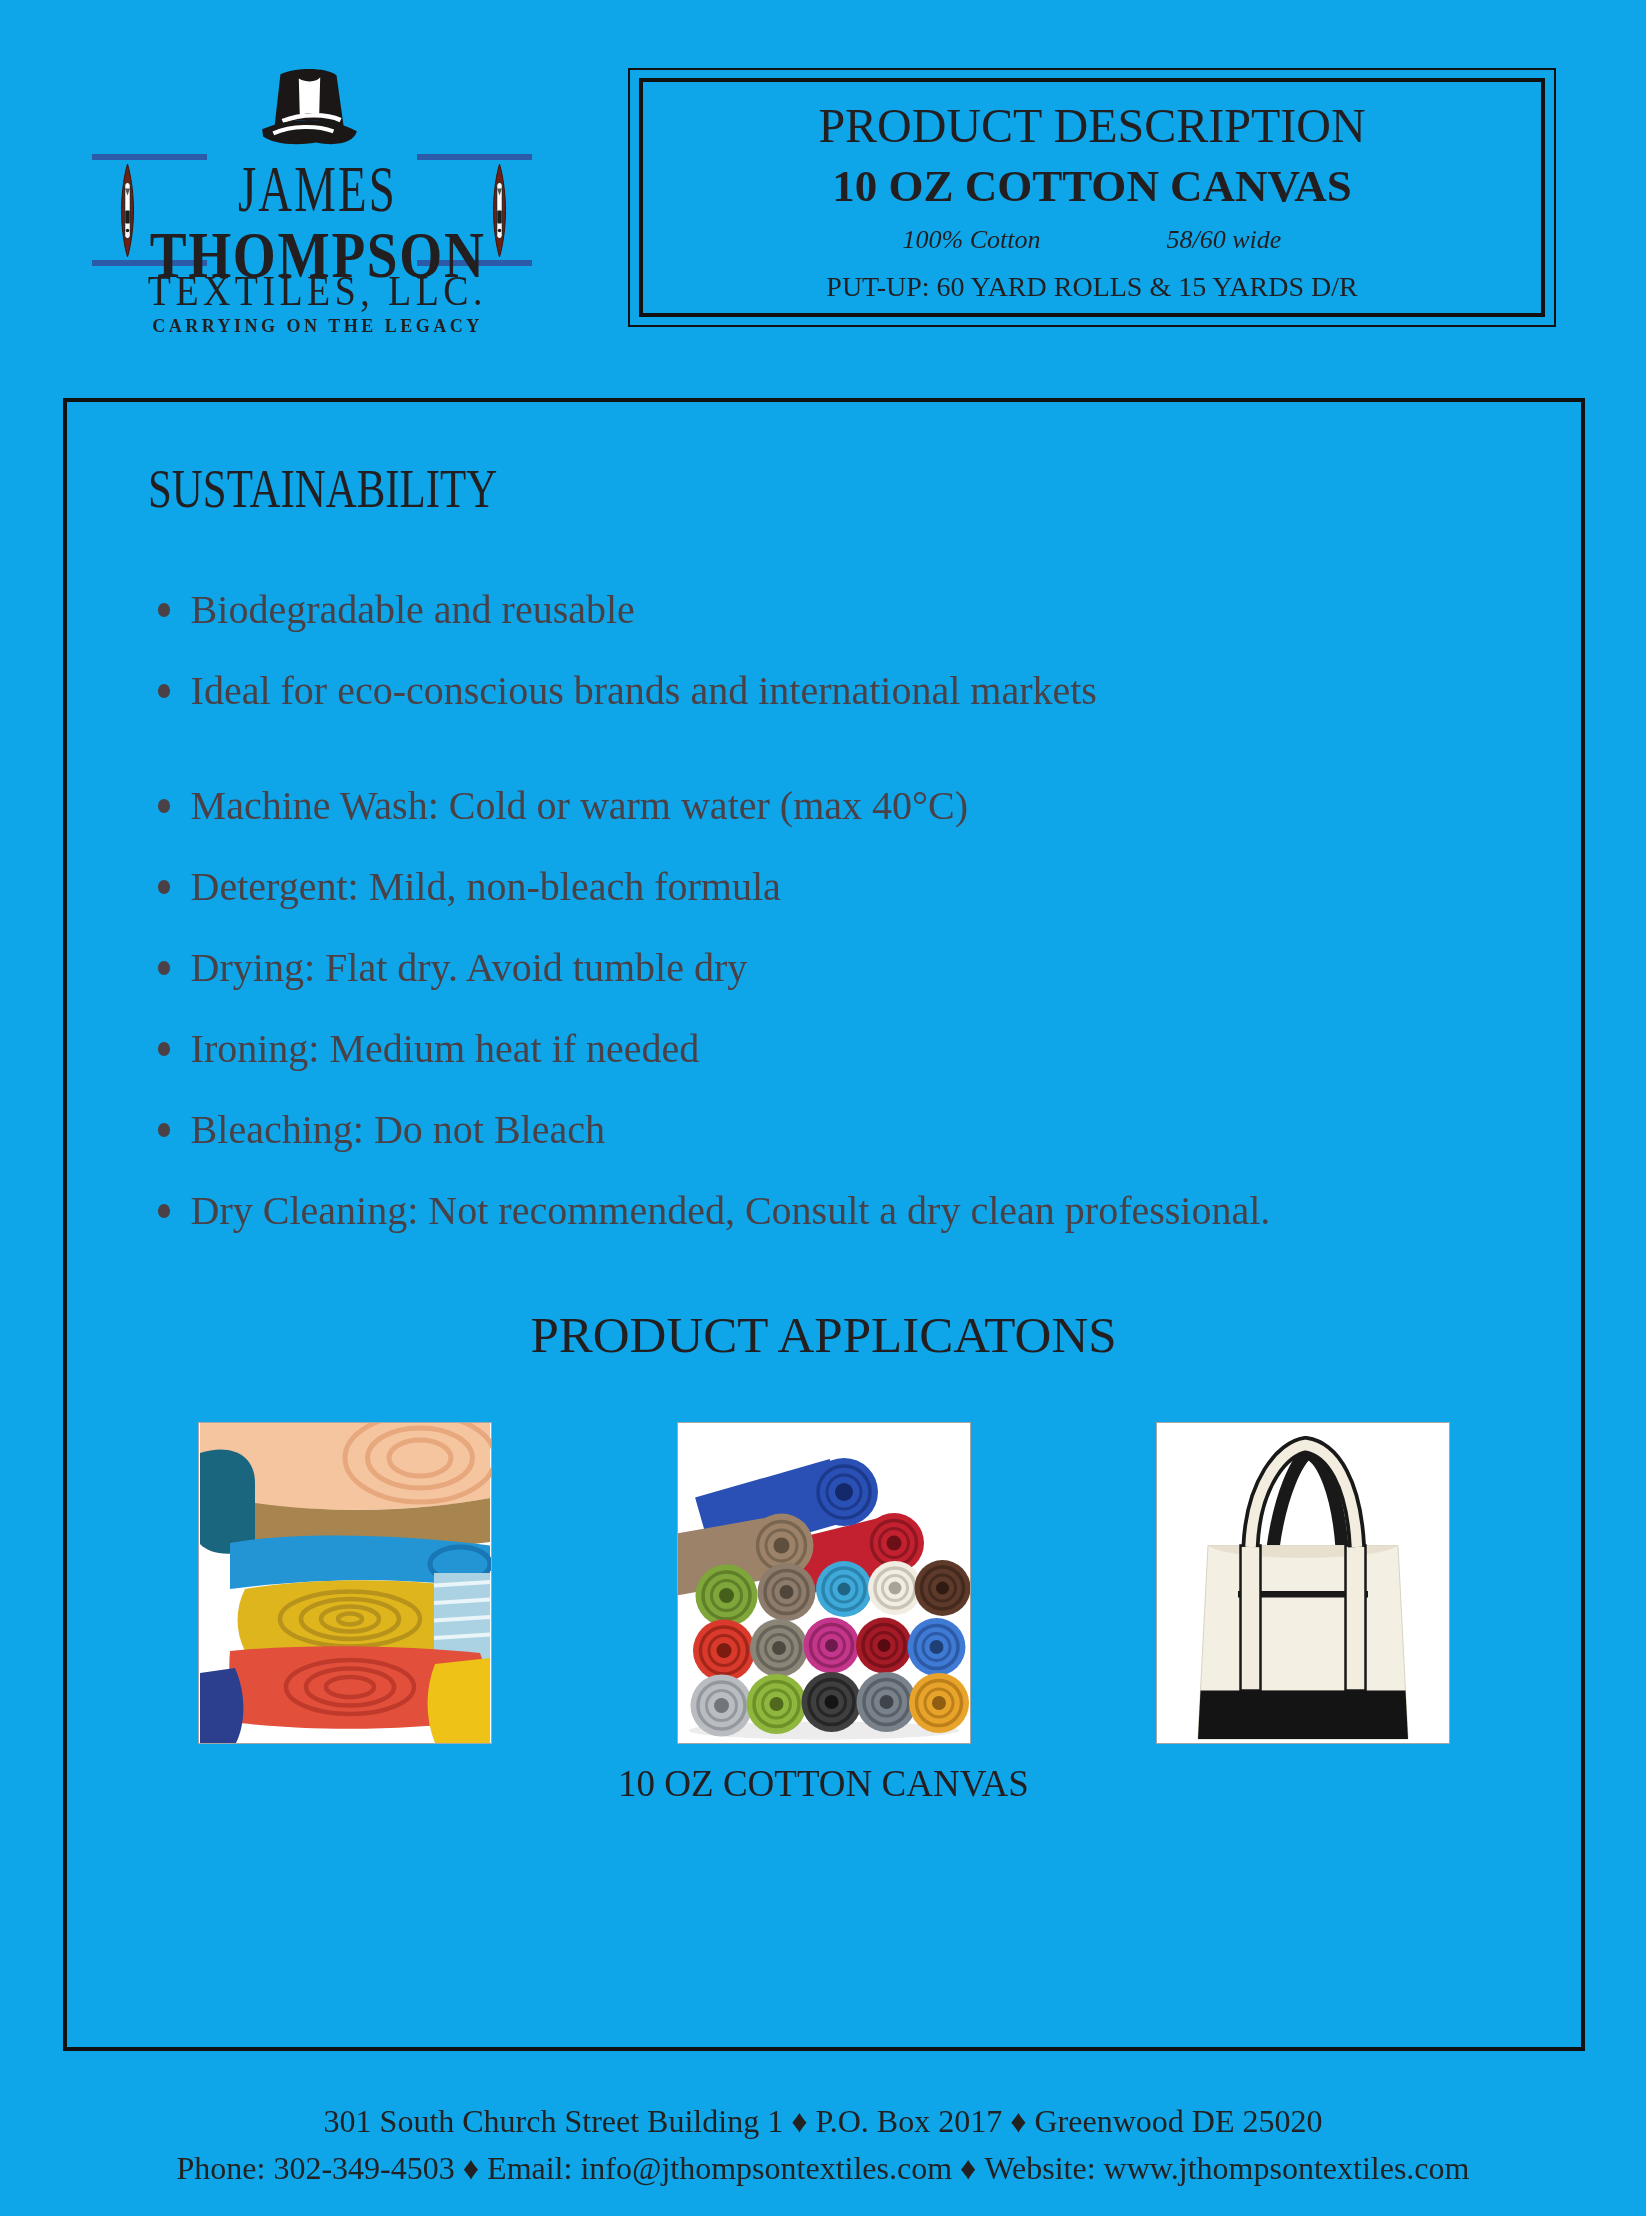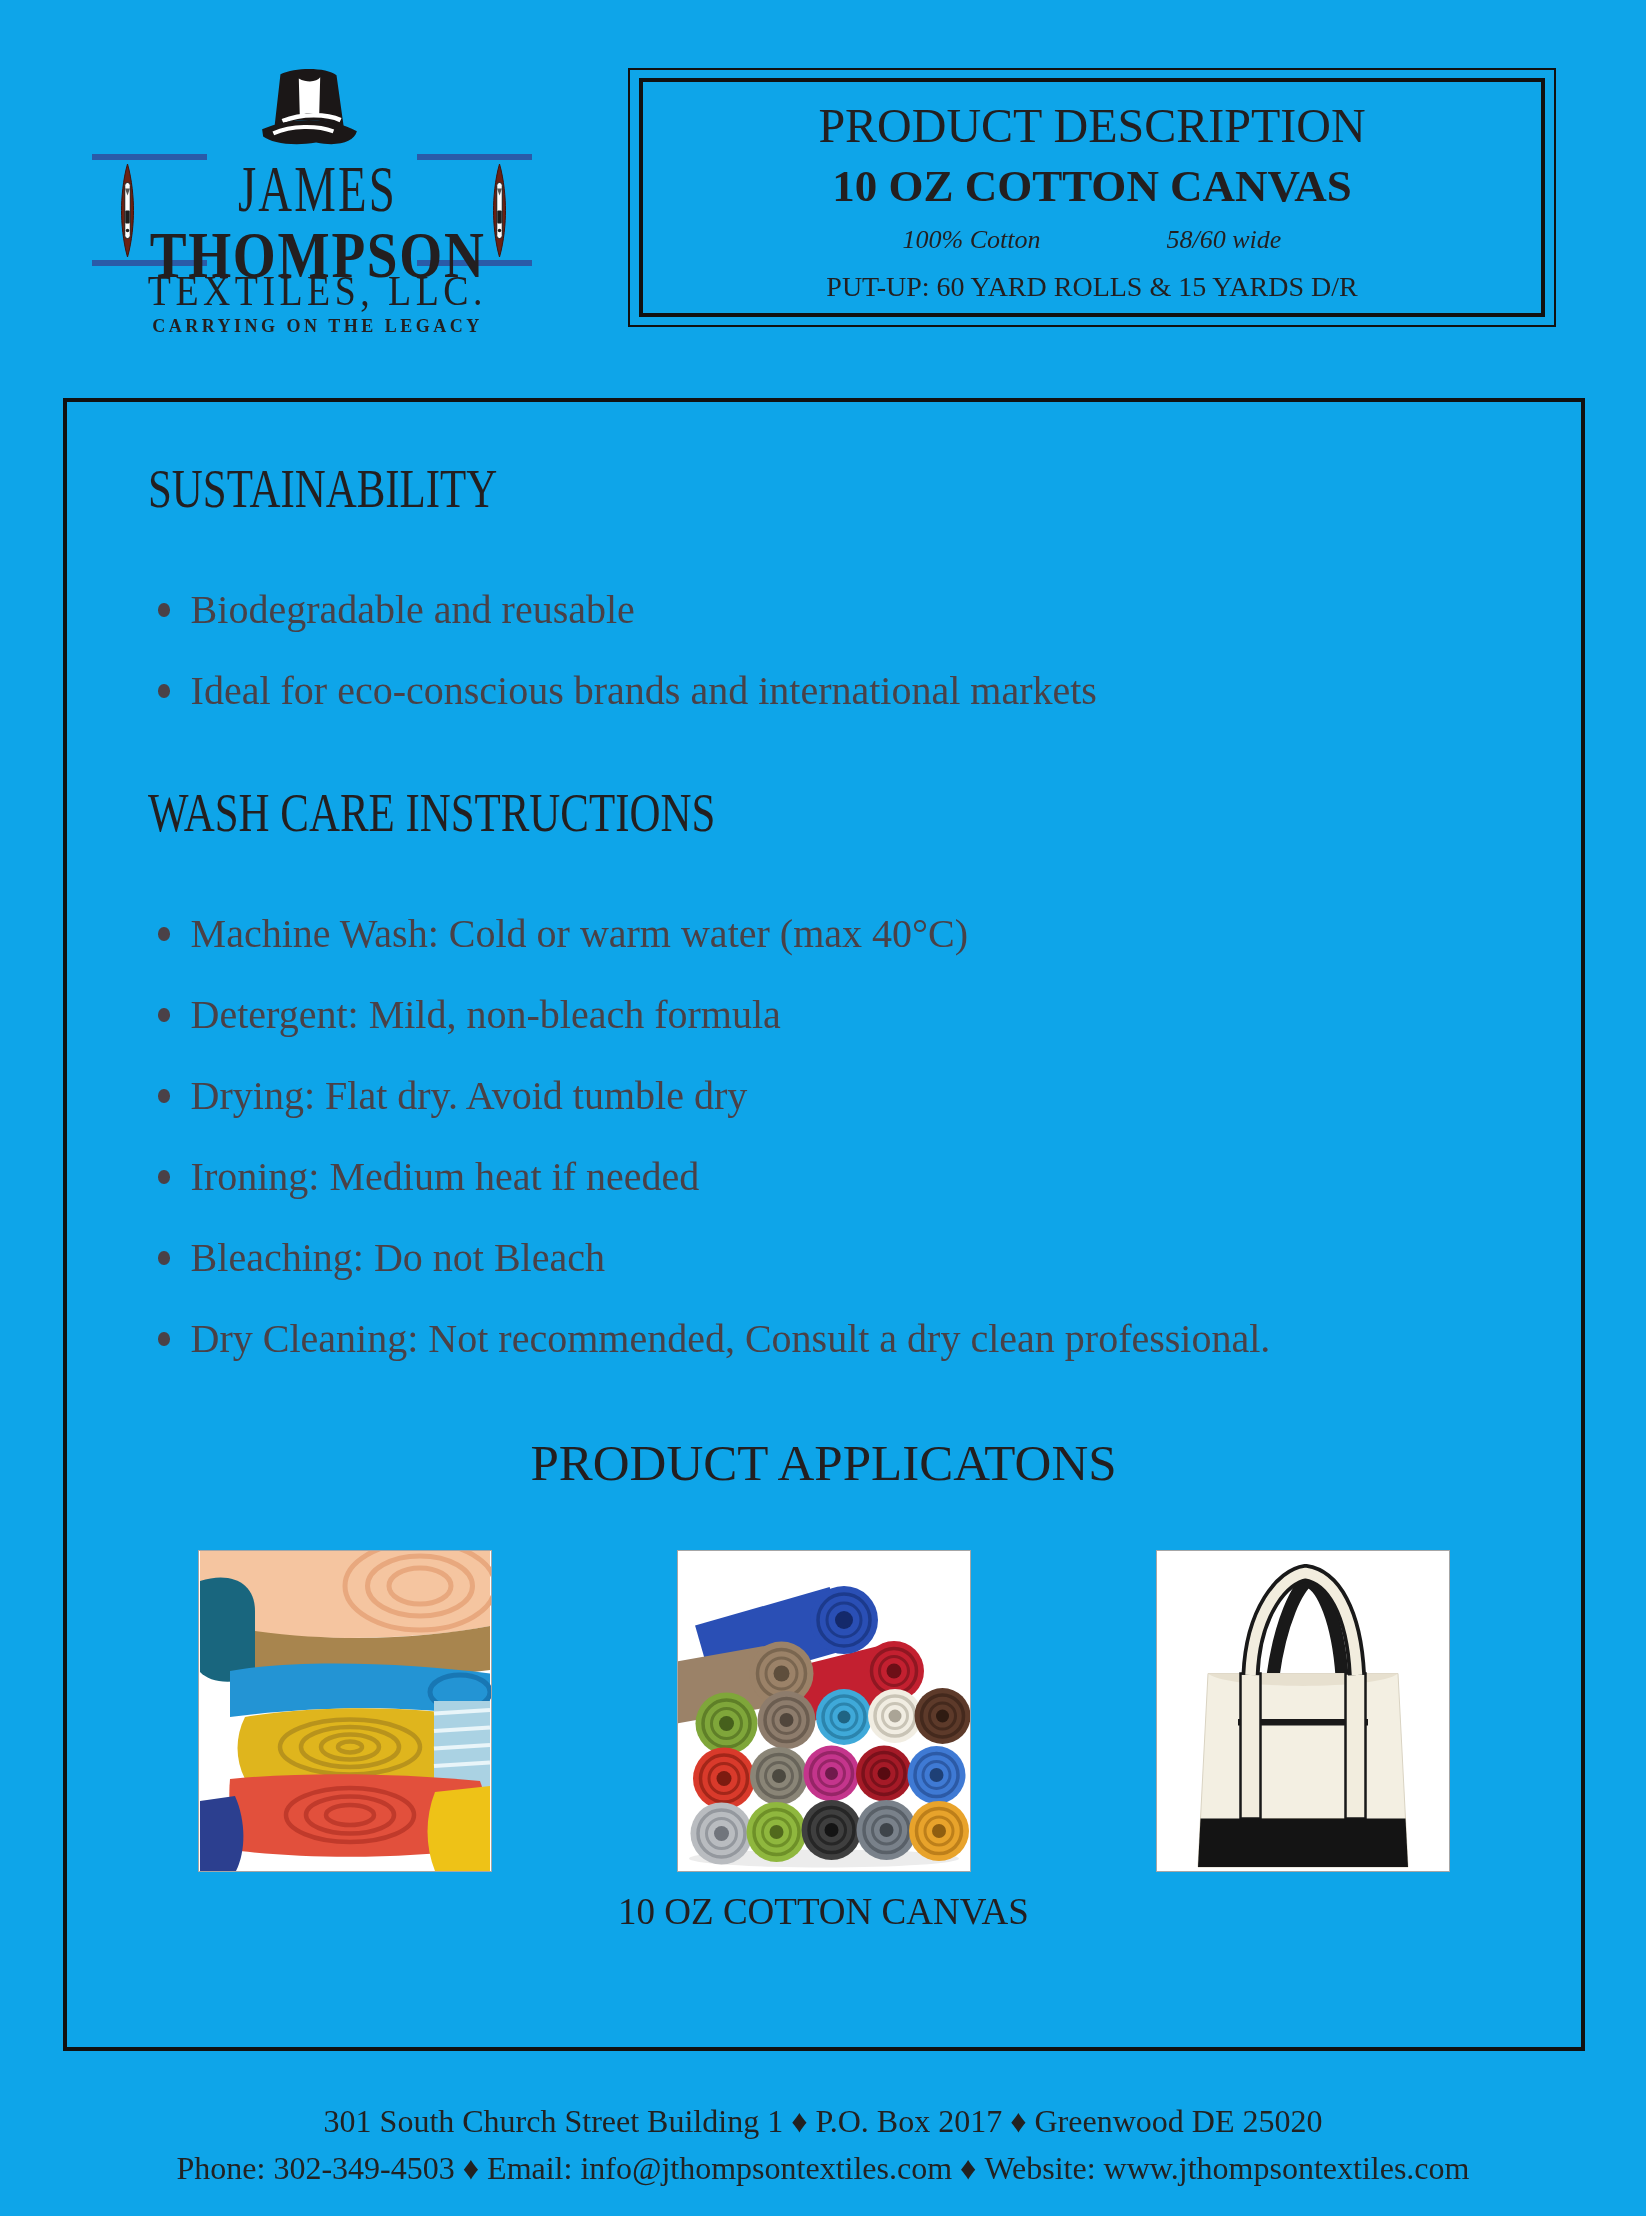--- a/index.html
+++ b/index.html
@@ -125,22 +125,20 @@
       <div class="bullet">
         <span class="dot"></span>
         <span>Biodegradable and reusable</span>
       </div>
       <div class="bullet">
         <span class="dot"></span>
         <span>Ideal for eco-conscious brands and international markets</span>
       </div>
     </div>
 
-    <div class="h2 wash">
-      <span class="cond">WASH CARE INSTRUCTIONS</span></div>
 
     <div class="bullets">
       <div class="bullet">
         <span class="dot"></span>
         <span>Machine Wash: Cold or warm water (max 40°C)</span>
       </div>
       <div class="bullet">
         <span class="dot"></span>
         <span>Detergent: Mild, non-bleach formula</span>
       </div>

